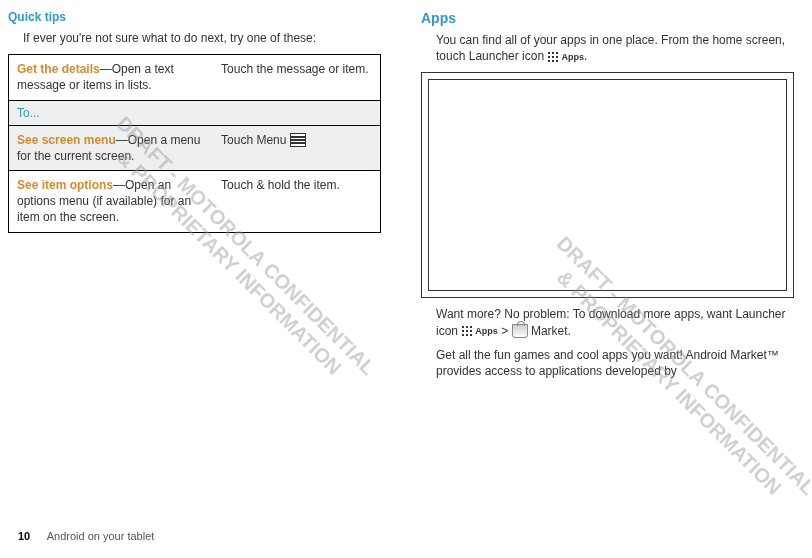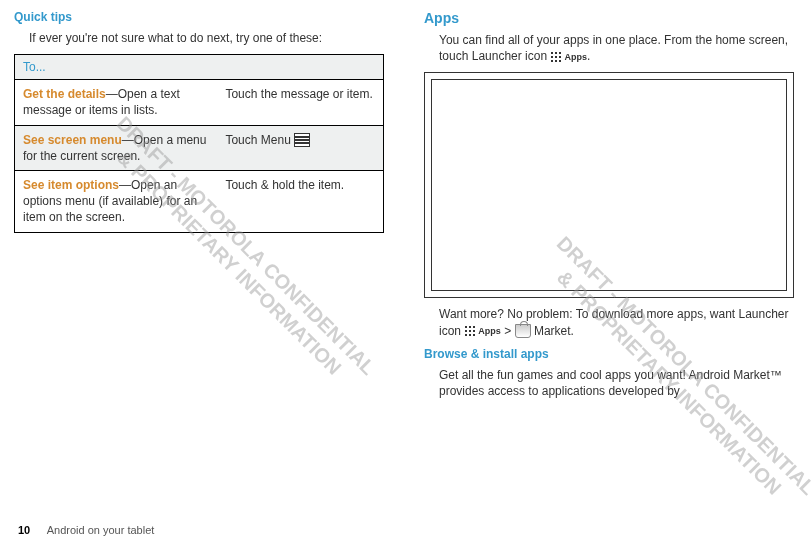--- a/index.html
+++ b/index.html
@@ -10,21 +10,21 @@
     color: #333;
     width: 812px;
     height: 558px;
     position: relative;
     overflow: hidden;
     background: #fff;
   }
   .page {
     display: flex;
     gap: 40px;
-    padding: 10px 18px 0 14px;
+    padding: 10px 18px 0 8px;
     box-sizing: border-box;
     height: 100%;
   }
   .col {
     flex: 1;
     position: relative;
   }
   .section-title {
     color: #3399cc;
     font-size: 12px;
@@ -112,21 +112,21 @@
     content:"";position:absolute;left:4px;top:-4px;width:6px;height:4px;
     border:1px solid #888;border-bottom:none;border-radius:4px 4px 0 0;
   }
   .screenshot-frame{
     border:1px solid #333;padding:6px;margin:6px 0 8px 0;
   }
   .screenshot-inner{
     border:1px solid #333;height:210px;background:#fff;
   }
   .footer{
-    position:absolute;bottom:22px;left:18px;font-size:11px;color:#555;
+    position:absolute;bottom:16px;left:18px;font-size:11px;color:#555;
   }
   .footer .pn{font-weight:bold;color:#000;margin-right:14px;}
   
   .wm {
     position:absolute;
     font-weight:bold;
     color:rgba(150,150,150,0.45);
     transform:rotate(45deg);
     white-space:nowrap;
     pointer-events:none;
@@ -142,28 +142,28 @@
 
 <div class="page">
 
   <div class="col">
     <h3 class="section-title">Quick tips</h3>
     <p>If ever you're not sure what to do next, try one of these:</p>
 
     <table class="tips">
       <tbody>
           <tr>
-        <th colspan="2">To...</th>
-      </tr>
-
-      <tr>
         <td style="width:55%">
           <span class="term">Get the details</span><span>—Open a text message or items in lists.</span>
         </td>
         <td>Touch the message or item.</td>
+      </tr>
+
+      <tr>
+        <th colspan="2">To...</th>
       </tr>
 
       <tr class="gray">
         <td>
           <span class="term">See screen menu</span><span>—Open a menu for the current screen.</span>
         </td>
         <td>
           <span>Touch Menu </span><span class="menu-icon icon-box"></span>
         </td>
       </tr>
@@ -191,21 +191,20 @@
       <div class="screenshot-inner"></div>
     </div>
 
     <p>
       <span>Want more? No problem: To download more apps, want </span><span class="bold">Launcher icon</span>
       <span class="launcher-icon"></span><span class="apps-label">Apps</span><span> &gt; </span><span class="market-icon"></span>
       <span class="bold">Market</span><span>.</span>
     </p>
 
 
-    <h3 class="section-title">Browse &amp; install apps</h3>
     <p>Get all the fun games and cool apps you want! Android Market™ provides access to applications developed by</p>
   </div>
 
 </div>
 
 <div class="wm wm1">
   <span>DRAFT - MOTOROLA CONFIDENTIAL</span><br>
   <span>&amp; PROPRIETARY INFORMATION</span>
 </div>
 <div class="wm wm2">

